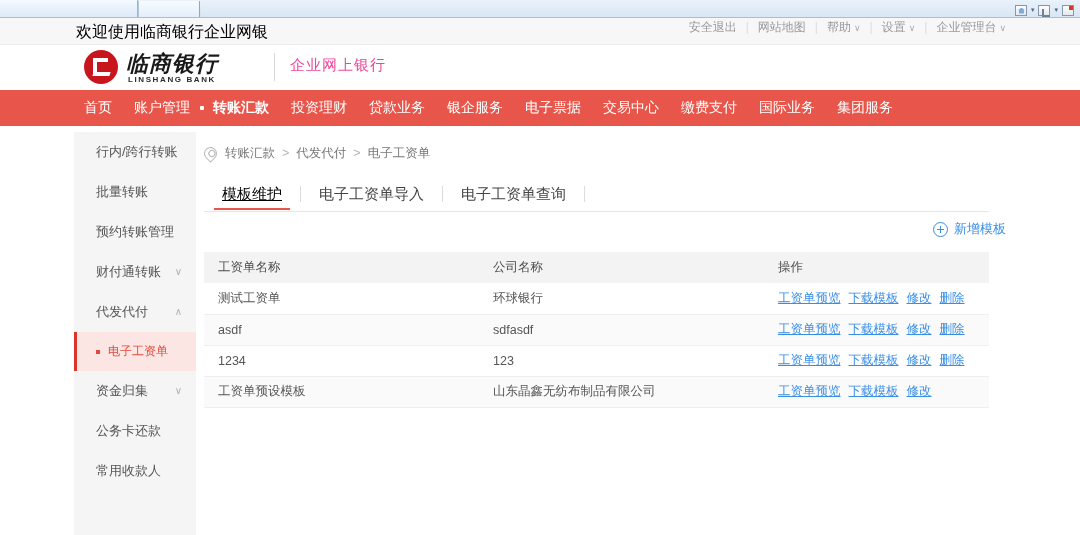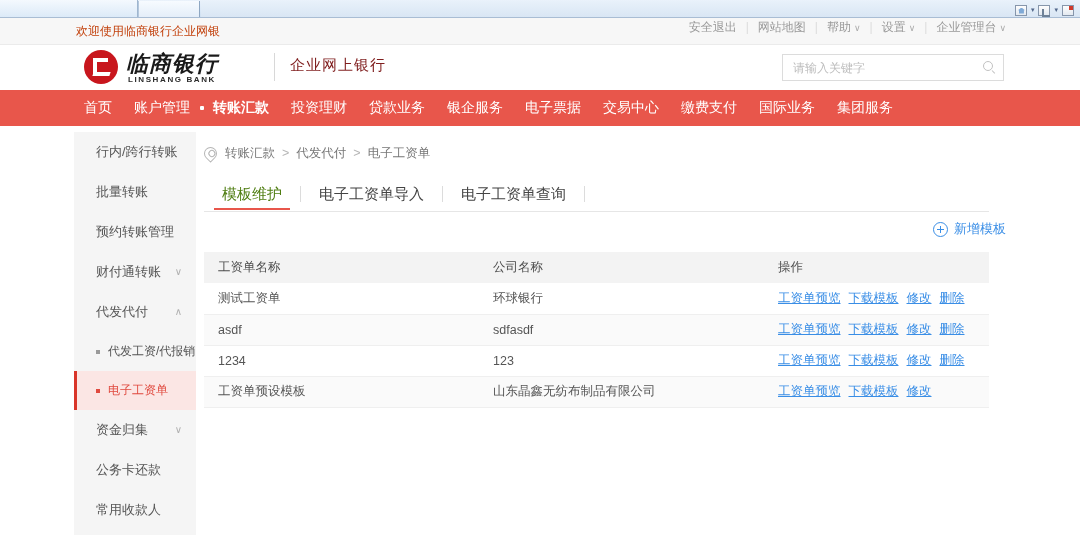--- a/index.html
+++ b/index.html
@@ -54,21 +54,21 @@
   
   .welcome-bar {
     position: absolute; left:0; top:18px; width:1080px; height:27px;
     background:#f7f7f7; border-bottom:1px solid #ebebeb;
   }
   .welcome-inner {
     position:relative; width:944px; margin:0 auto; height:27px;
   }
   .welcome-text {
     position:absolute; left:8px; top:0; line-height:27px;
-    font-size:12px; color:#c2410c;
+    font-size:16px; color:#000000;
   }
   .util-links {
     position:absolute; right:6px; top:0; height:18px;
     display:flex; align-items:center; font-size:12px; color:#999;
   }
   .util-links a { color:#999; text-decoration:none; white-space:nowrap; }
   .util-sep { color:#dcdcdc; margin:0 9px; }
   .mini-caret { font-size:9px; margin-left:3px; color:#aaa; }
 
   
@@ -101,21 +101,21 @@
   }
   .logo-en {
     position:absolute; left:60px; top:29px;
     font-size:8px; font-weight:bold; color:#2b2b2b; letter-spacing:1.6px;
   }
   .logo-divider {
     position:absolute; left:206px; top:7px; width:1px; height:28px; background:#d8d8d8;
   }
   .logo-sub {
     position:absolute; left:222px; top:10px;
-    font-size:15px; color:#7f1d1d; letter-spacing:1px;
+    font-size:15px; color:#ec4899; letter-spacing:1px;
   }
   .search-box {
     position:absolute; right:8px; top:8px; width:222px; height:27px;
     border:1px solid #dcdcdc; background:#fff;
   }
   .search-box input {
     position:absolute; left:10px; top:0; width:175px; height:25px;
     border:0; outline:none; font-size:12px; color:#555;
     font-family:"Liberation Sans", sans-serif; background:transparent;
   }
@@ -207,21 +207,21 @@
 
   .tabs {
     position:absolute; left:0; top:52px; width:785px; height:34px;
     border-bottom:1px solid #e6e6e6;
     display:flex; align-items:flex-start;
   }
   .tab {
     position:relative; font-size:15px; color:#444; padding:0 18px;
     line-height:31px; cursor:pointer; white-space:nowrap;
   }
-  .tab.active { color:#4d7c0f; }
+  .tab.active { color:#000000;text-decoration:underline; }
   .tab.active::after{
     content:""; position:absolute; left:10px; right:10px; bottom:-1px;
     height:2px; background:#e8564b;
   }
   .tab-div { width:1px; height:16px; background:#dcdcdc; margin-top:8px; }
 
   .add-btn {
     position:absolute; right:0; top:92px; height:22px;
     display:flex; align-items:center; cursor:pointer;
     font-size:13px; color:#3a8ee6;
@@ -295,27 +295,20 @@
 
 <div class="logo-row">
   <div class="logo-inner">
     <div class="logo-mark">
         <span class="hook"></span>
       </div>
     <div class="logo-cn">临商银行</div>
     <div class="logo-en">LINSHANG BANK</div>
     <div class="logo-divider"></div>
     <div class="logo-sub">企业网上银行</div>
-    <div class="search-box">
-      <input type="text" placeholder="请输入关键字" style="">
-      <span class="search-icon">
-        <span class="ring"></span>
-          <span class="stem"></span>
-      </span>
-    </div>
   </div>
 </div>
 
 <div class="nav-bar">
   <div class="nav-inner" id="nav-inner">
       <span class="nav-item">首页</span>
       <span class="nav-item">账户管理</span>
       <span class="nav-dot"></span>
       <span class="nav-item active">转账汇款</span>
       <span class="nav-item">投资理财</span>
@@ -331,21 +324,20 @@
 
 <div class="page-body">
   <div class="page-inner">
 
     <div class="sidebar" id="sidebar">
         <div class="side-item"><span>行内/跨行转账</span></div>
         <div class="side-item"><span>批量转账</span></div>
         <div class="side-item"><span>预约转账管理</span></div>
         <div class="side-item"><span>财付通转账</span><span class="chev">∨</span></div>
         <div class="side-item"><span>代发代付</span><span class="chev">∧</span></div>
-        <div class="side-sub"><span class="bullet"></span><span>代发工资/代报销</span></div>
         <div class="side-sub active"><span class="bullet"></span><span>电子工资单</span></div>
         <div class="side-item"><span>资金归集</span><span class="chev">∨</span></div>
         <div class="side-item"><span>公务卡还款</span></div>
         <div class="side-item"><span>常用收款人</span></div>
       </div>
 
     <div class="content">
 
       <div class="breadcrumb" id="breadcrumb">
         <span class="pin-icon"></span>

